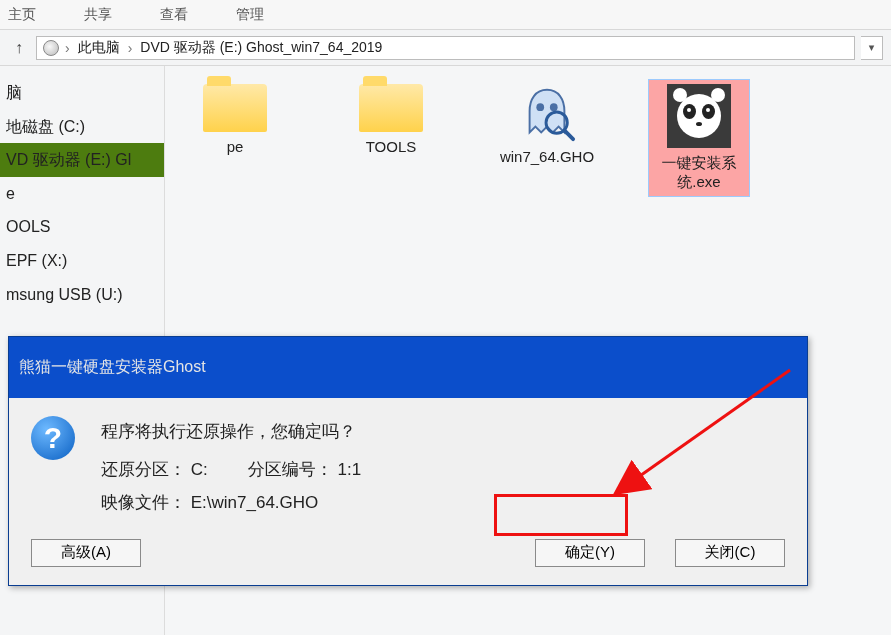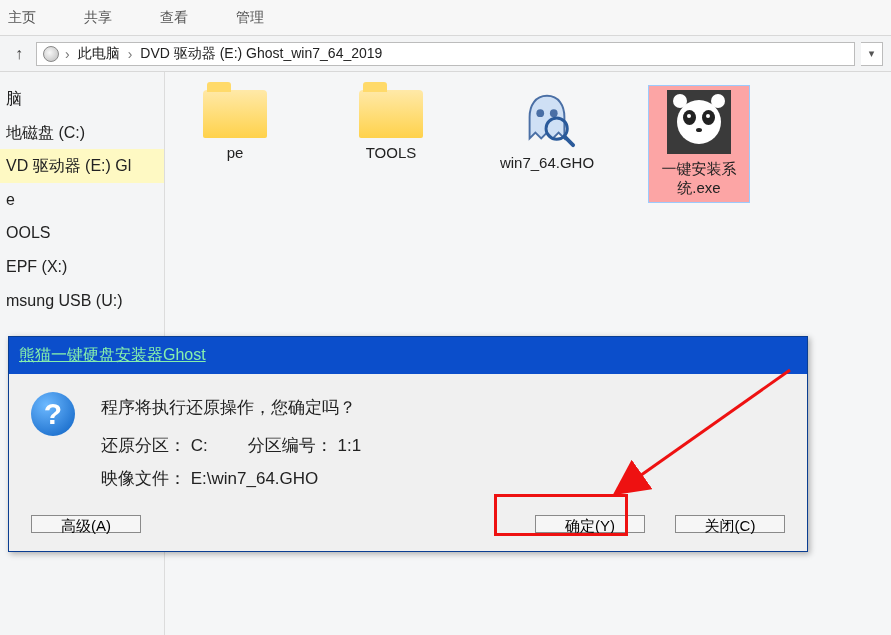--- a/index.html
+++ b/index.html
@@ -10,21 +10,21 @@
     font-family: "Microsoft YaHei", "SimSun", Arial, sans-serif;
     font-size: 15px;
     background: #ebedee;
     overflow: hidden;
     position: relative;
     color: #222;
   }
 
   
   .ribbon {
-    height: 36px;
+    height: 30px;
     background: #f7f7f7;
     border-bottom: 1px solid #d8d8d8;
     display: flex;
     align-items: center;
     padding-left: 8px;
     gap: 48px;
     font-size: 14px;
     color: #555;
   }
 
@@ -95,21 +95,21 @@
   }
   .side-item {
     padding: 4px 6px;
     font-size: 16px;
     color: #222;
     white-space: nowrap;
     cursor: default;
     line-height: 1.6;
   }
   .side-item.sel {
-    background: #fef9c3;
+    background: #4d7c0f;
   }
 
   .content {
     flex: 1;
     background: #f5f6f7;
     padding: 18px 20px;
     display: flex;
     gap: 56px;
     align-items: flex-start;
   }
@@ -202,24 +202,23 @@
     position: absolute;
     left: 8px;
     top: 336px;
     width: 800px;
     border: 1px solid #0a3d91;
     box-shadow: 2px 2px 6px rgba(0,0,0,0.3);
     background: #f0f0f0;
   }
   .dlg-title {
     background: #0b4ecb;
-    color: #86efac;
-    padding: 8px 10px;
+    color: #e5e5e5;
+    padding: 20px 10px;
     font-size: 16px;
-    text-decoration: underline;
   }
   .dlg-body {
     padding: 18px 22px 14px 22px;
     display: flex;
     gap: 26px;
   }
   .q-icon {
     width: 44px; height: 44px;
     border-radius: 50%;
     background: radial-gradient(circle at 35% 30%, #6db9ff, #0a5fc2);
@@ -238,21 +237,21 @@
   }
   .dlg-text .msg { font-weight: 500; margin-bottom: 6px; }
   .dlg-row { display: flex; gap: 40px; }
   .dlg-buttons {
     display: flex;
     padding: 6px 22px 18px 22px;
     align-items: center;
   }
   .dlg-btn {
     min-width: 110px;
-    height: 18px;
+    height: 28px;
     border: 1px solid #8a8a8a;
     background: #f6f6f6;
     font-size: 15px;
     cursor: pointer;
     font-family: inherit;
   }
   .btn-spacer { flex: 1; }
 
   .red-box {
     position: absolute;

